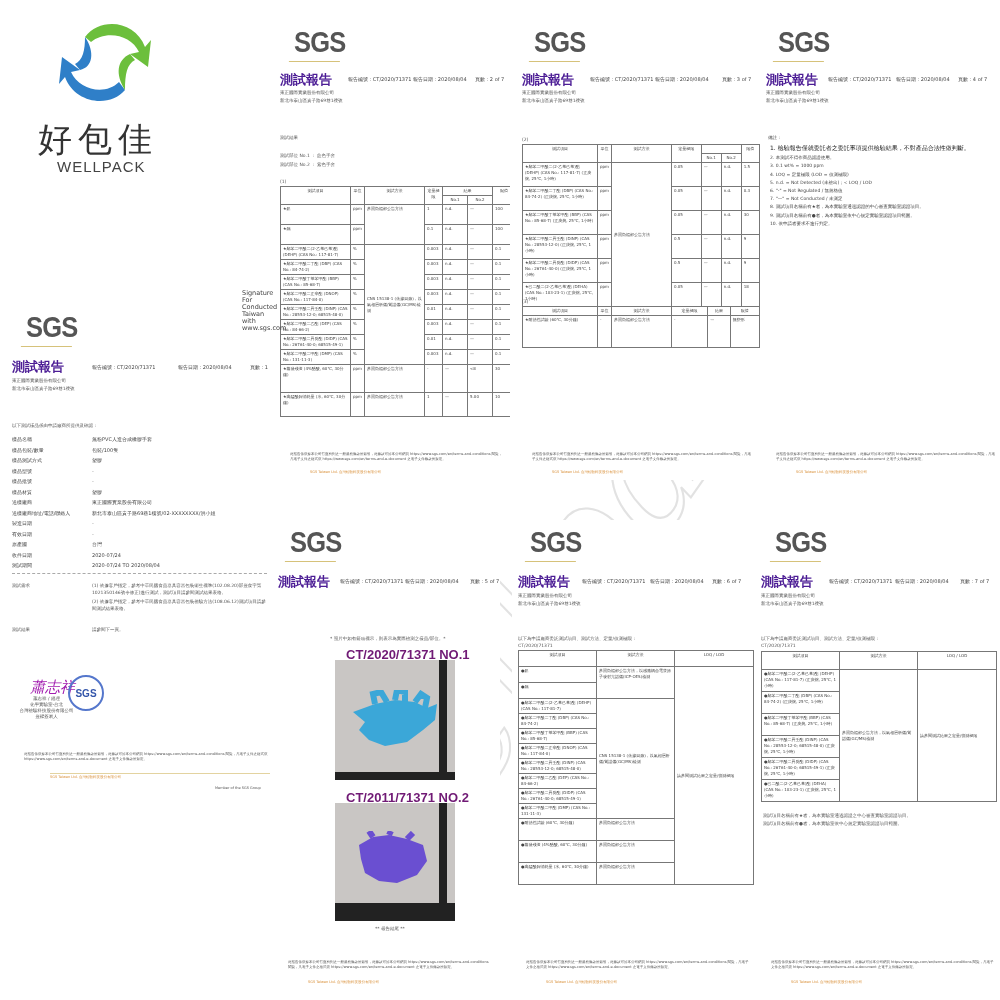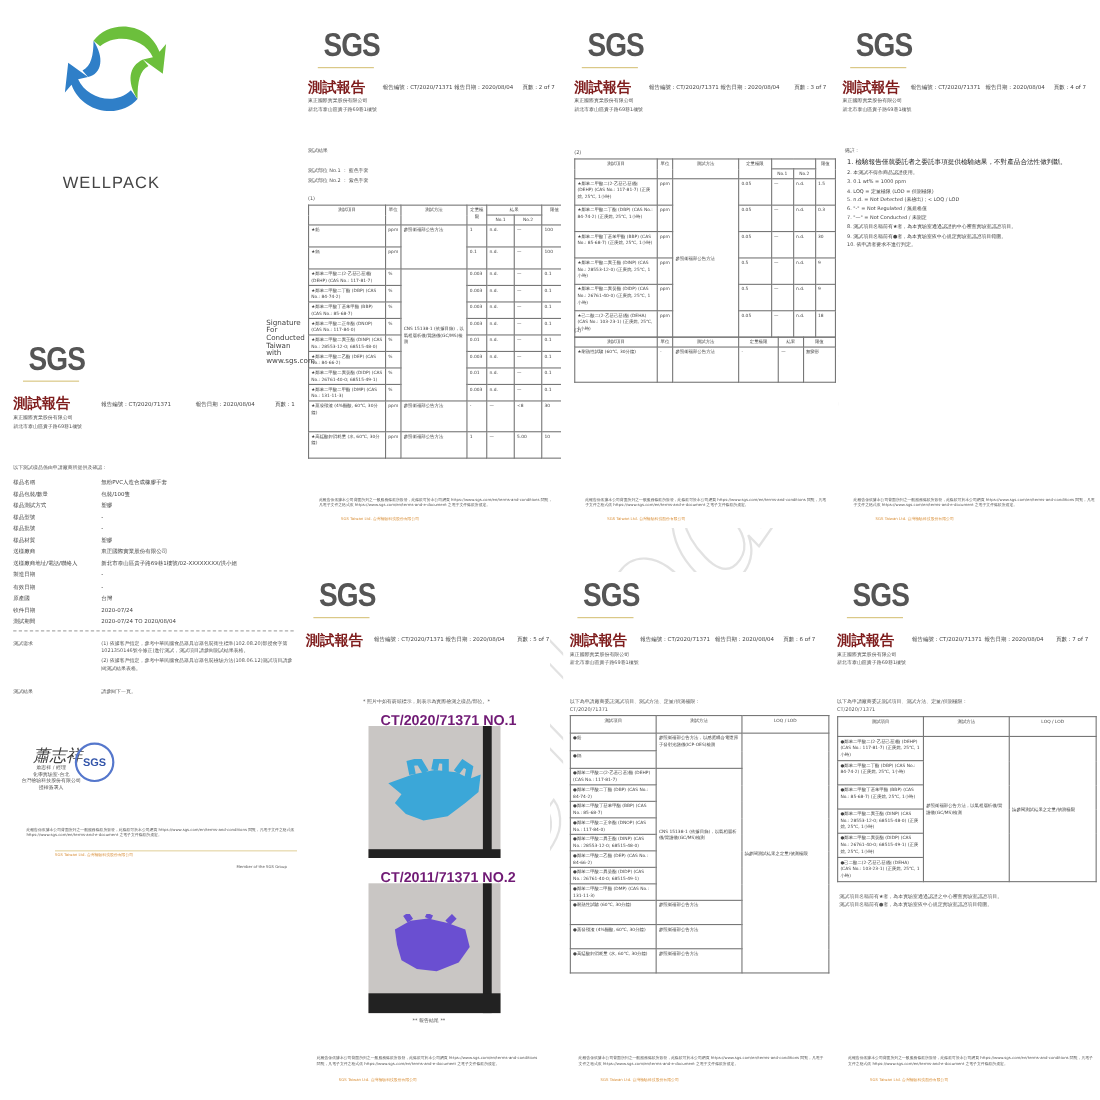--- a/index.html
+++ b/index.html
@@ -1,20 +1,20 @@
 <!DOCTYPE html>
 <html><head>
 <meta charset="utf-8">
 <style>
 *{box-sizing:border-box;margin:0;padding:0}
 body{width:1000px;height:1000px;background:#fff;position:relative;overflow:hidden;font-family:"DejaVu Sans",sans-serif;color:#222}
 .page{position:absolute;background:#fff;overflow:hidden}
 .sgs{font-family:"Liberation Sans",sans-serif;font-weight:bold;font-size:30px;color:#555;letter-spacing:-1px;transform:scaleX(.85);transform-origin:left;position:absolute}
 .sgs:after{content:"";position:absolute;left:-6px;bottom:-3px;width:60px;height:1px;background:#d6c27a}
-.rt{position:absolute;font-size:13px;font-weight:bold;color:#7f1d1d}
+.rt{position:absolute;font-size:13px;font-weight:bold;color:#4c1d95}
 .meta{position:absolute;font-size:5px;color:#444;white-space:nowrap}
 .small{position:absolute;font-size:4.5px;color:#555;white-space:nowrap;line-height:7px}
 table{border-collapse:collapse;position:absolute;font-size:4px;color:#444}
 td,th{border:1px solid #777;padding:1px 2px;vertical-align:top;font-weight:normal;line-height:6px}
 th{text-align:center}
 .footer{position:absolute;font-size:3.5px;color:#555;line-height:4.5px}
 .footline{position:absolute;height:1px;background:#e3d3a0}
 .caption{position:absolute;font-family:"Liberation Sans",sans-serif;font-weight:bold;font-size:13px;color:#701a75;white-space:nowrap}
 .photo{position:absolute;background:#c9c6c4}
 .ruler{position:absolute;background:#222}
@@ -28,20 +28,21 @@
 
 <div class="watermark" style="left:180px;top:480px">wellpack</div>
 
 <div style="position:absolute;left:0;top:0;width:260px;height:200px">
   <svg width="100" height="100" viewBox="0 0 100 100" style="position:absolute;left:55px;top:12px">
     <path d="M30 25 C45 5, 80 8, 90 35 L96 28 L93 55 L75 42 L84 40 C76 22, 50 18, 36 30 Z" fill="#6cbf3c"></path>
     <path d="M70 78 C55 96, 20 92, 10 65 L4 72 L7 45 L25 58 L16 60 C24 78, 50 84, 64 70 Z" fill="#2f7fc8"></path>
     <path d="M30 25 C40 40, 38 55, 25 58 L20 52 C28 48, 30 38, 30 25 Z" fill="#2f7fc8"></path>
     <path d="M70 78 C60 62, 62 48, 75 42 L80 48 C72 52, 70 62, 70 78 Z" fill="#6cbf3c"></path>
   </svg>
+  <div class="logo-text" style="left:38px;top:117px">好包佳</div>
   <div class="logo-en" style="left:57px;top:158px">WELLPACK</div>
 </div>
 
 <div class="page" style="left:0;top:300px;width:270px;height:500px">
   <div class="sgs" style="left:26px;top:10px">SGS</div>
   <div class="rt" style="left:12px;top:58px">測試報告</div>
   <div class="meta" style="left:92px;top:64px">報告編號 : CT/2020/71371</div>
   <div class="meta" style="left:178px;top:64px">報告日期 : 2020/08/04</div>
   <div class="meta" style="left:250px;top:64px">頁數 : 1</div>
   <div class="small" style="left:12px;top:77px">東正國際實業股份有限公司</div>
@@ -76,21 +77,21 @@
       <div>台灣</div>
       <div>2020-07/24</div>
       <div>2020-07/24 TO 2020/08/04</div>
   </div>
   <div style="position:absolute;left:12px;top:273px;width:255px;border-top:1px dashed #aaa"></div>
   <div class="small" style="left:12px;top:282px">測試需求</div>
   <div class="small" style="left:92px;top:282px;white-space:normal;width:178px">(1) 依據客戶指定，參考中華民國食品器具容器包裝衛生標準(102.08.20)部授食字第1021350146號令修正)進行測試，測試項目請參閱測試結果表格。</div>
   <div class="small" style="left:92px;top:298px;white-space:normal;width:178px">(2) 依據客戶指定，參考中華民國食品器具容器包裝檢驗方法(108.06.12)測試項目請參閱測試結果表格。</div>
   <div class="small" style="left:12px;top:326px">測試結果</div>
   <div class="small" style="left:92px;top:326px">請參閱下一頁。</div>
-  <div style="position:absolute;left:30px;top:378px;font-family:'DejaVu Serif',serif;font-size:15px;color:#404040;font-style:italic">蕭志祥</div>
+  <div style="position:absolute;left:30px;top:378px;font-family:'DejaVu Serif',serif;font-size:15px;color:#a21caf;font-style:italic">蕭志祥</div>
   <div class="small" style="left:14px;top:396px;text-align:center;width:65px;line-height:6px">
     <div>蕭志祥 / 經理</div>
       <div>化學實驗室-台北</div>
       <div>台灣檢驗科技股份有限公司</div>
       <div>授權簽署人</div>
   </div>
   <div style="position:absolute;left:68px;top:375px;width:36px;height:36px;border:2px solid #5577cc;border-radius:50%;display:flex;align-items:center;justify-content:center">
     <span style="font-size:10px;font-weight:bold;color:#3355aa;font-family:'Liberation Sans',sans-serif">SGS</span>
   </div>
   <div class="footer" style="left:24px;top:452px;width:245px">

